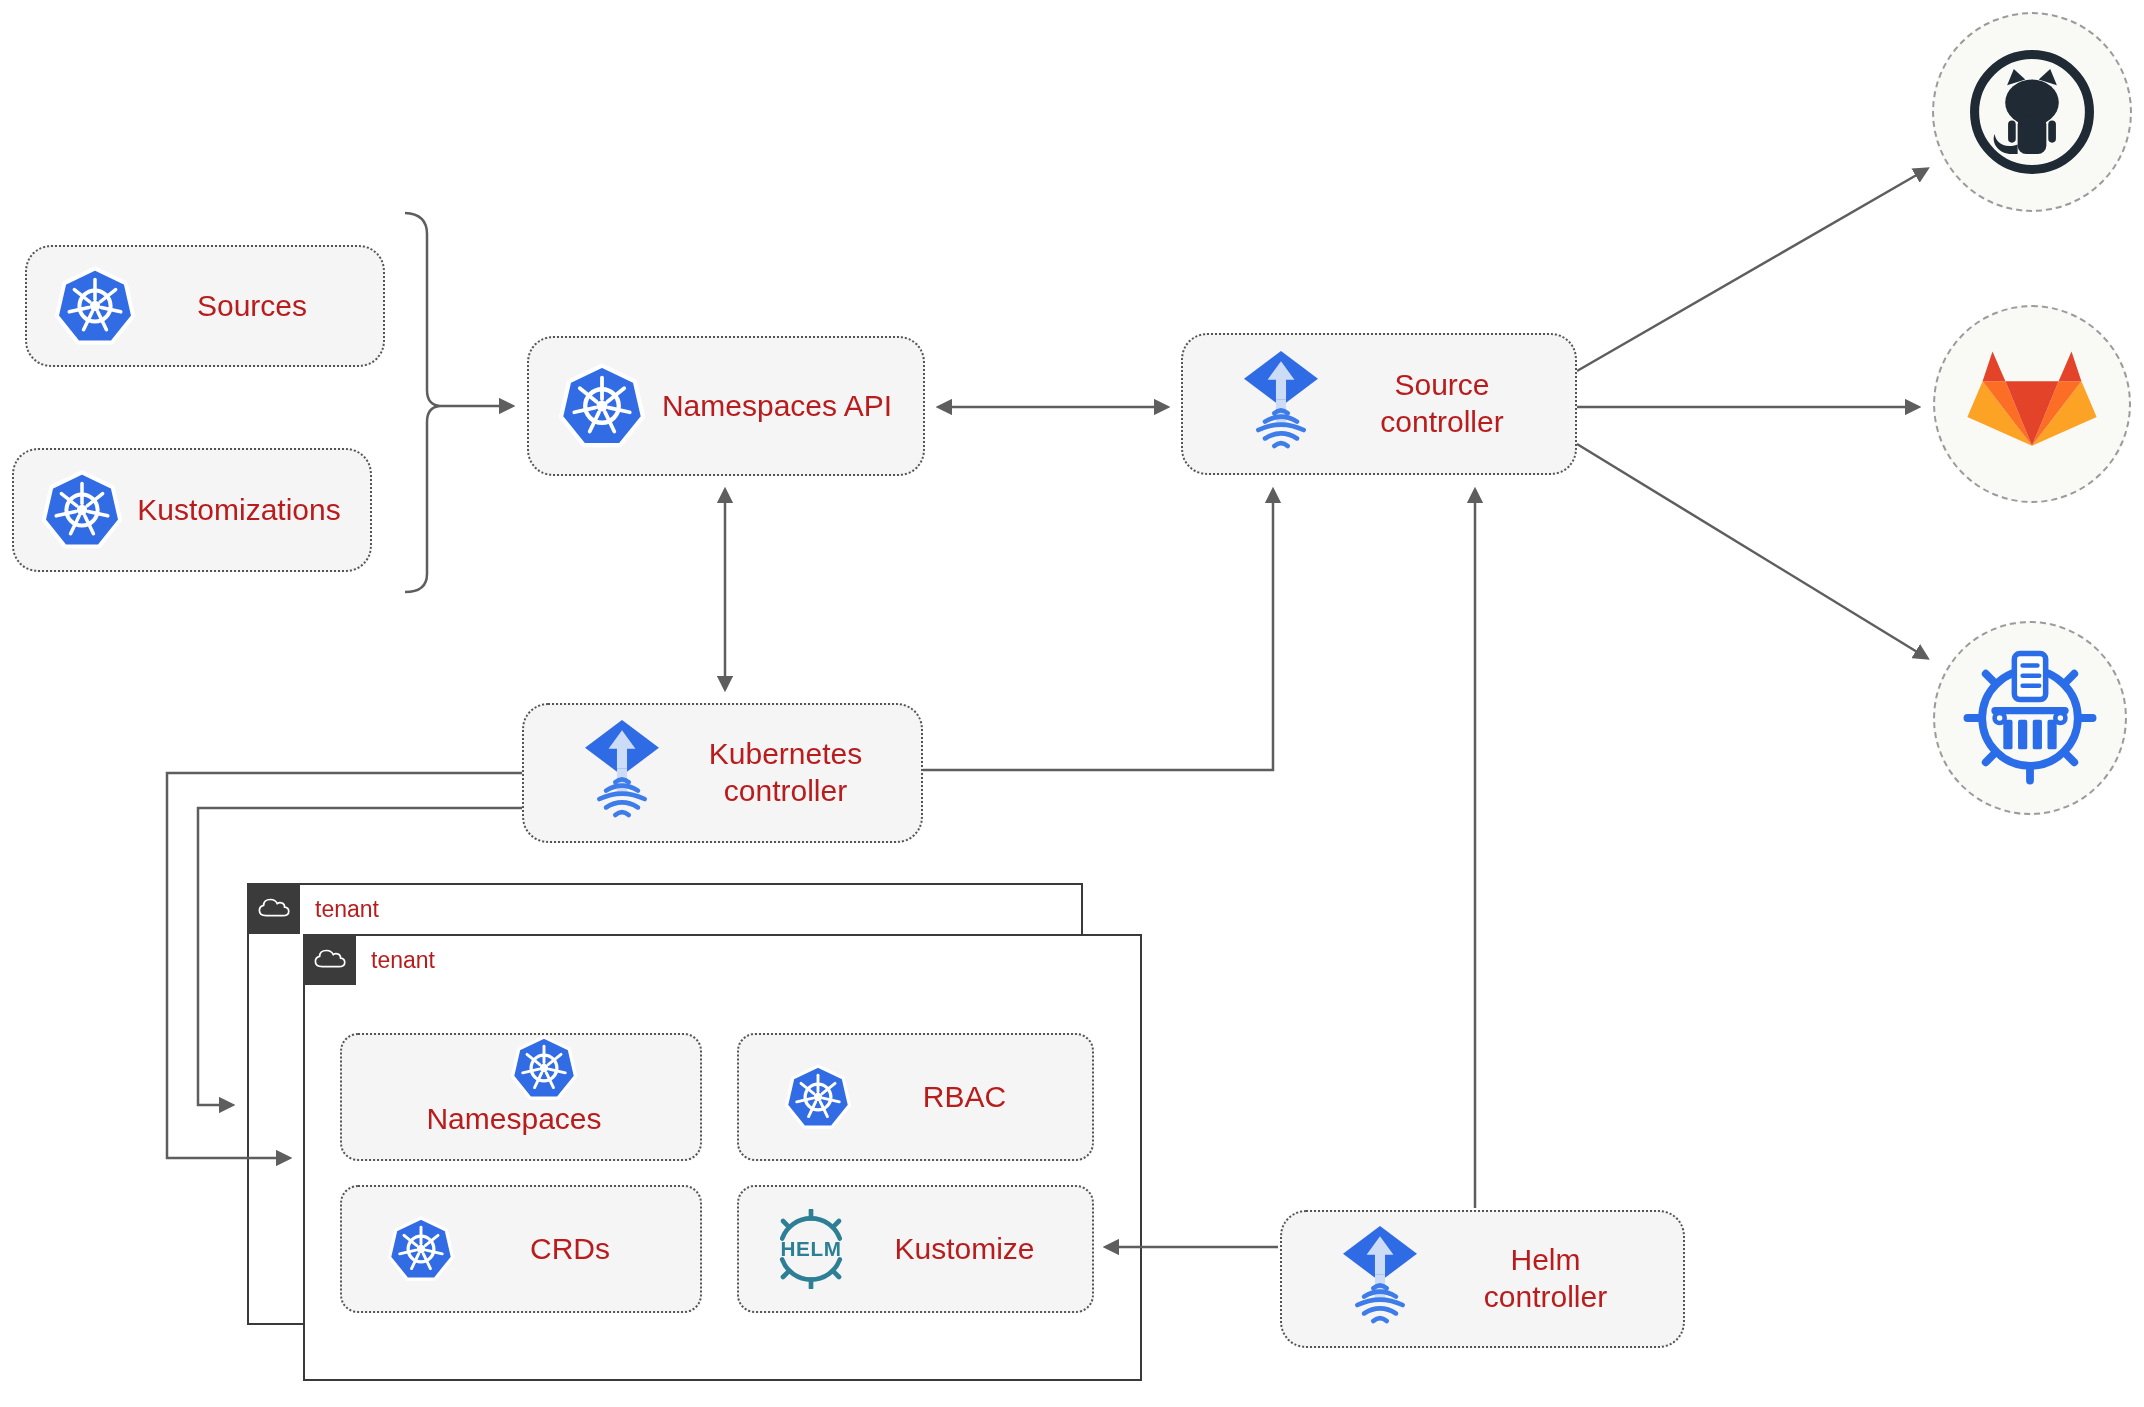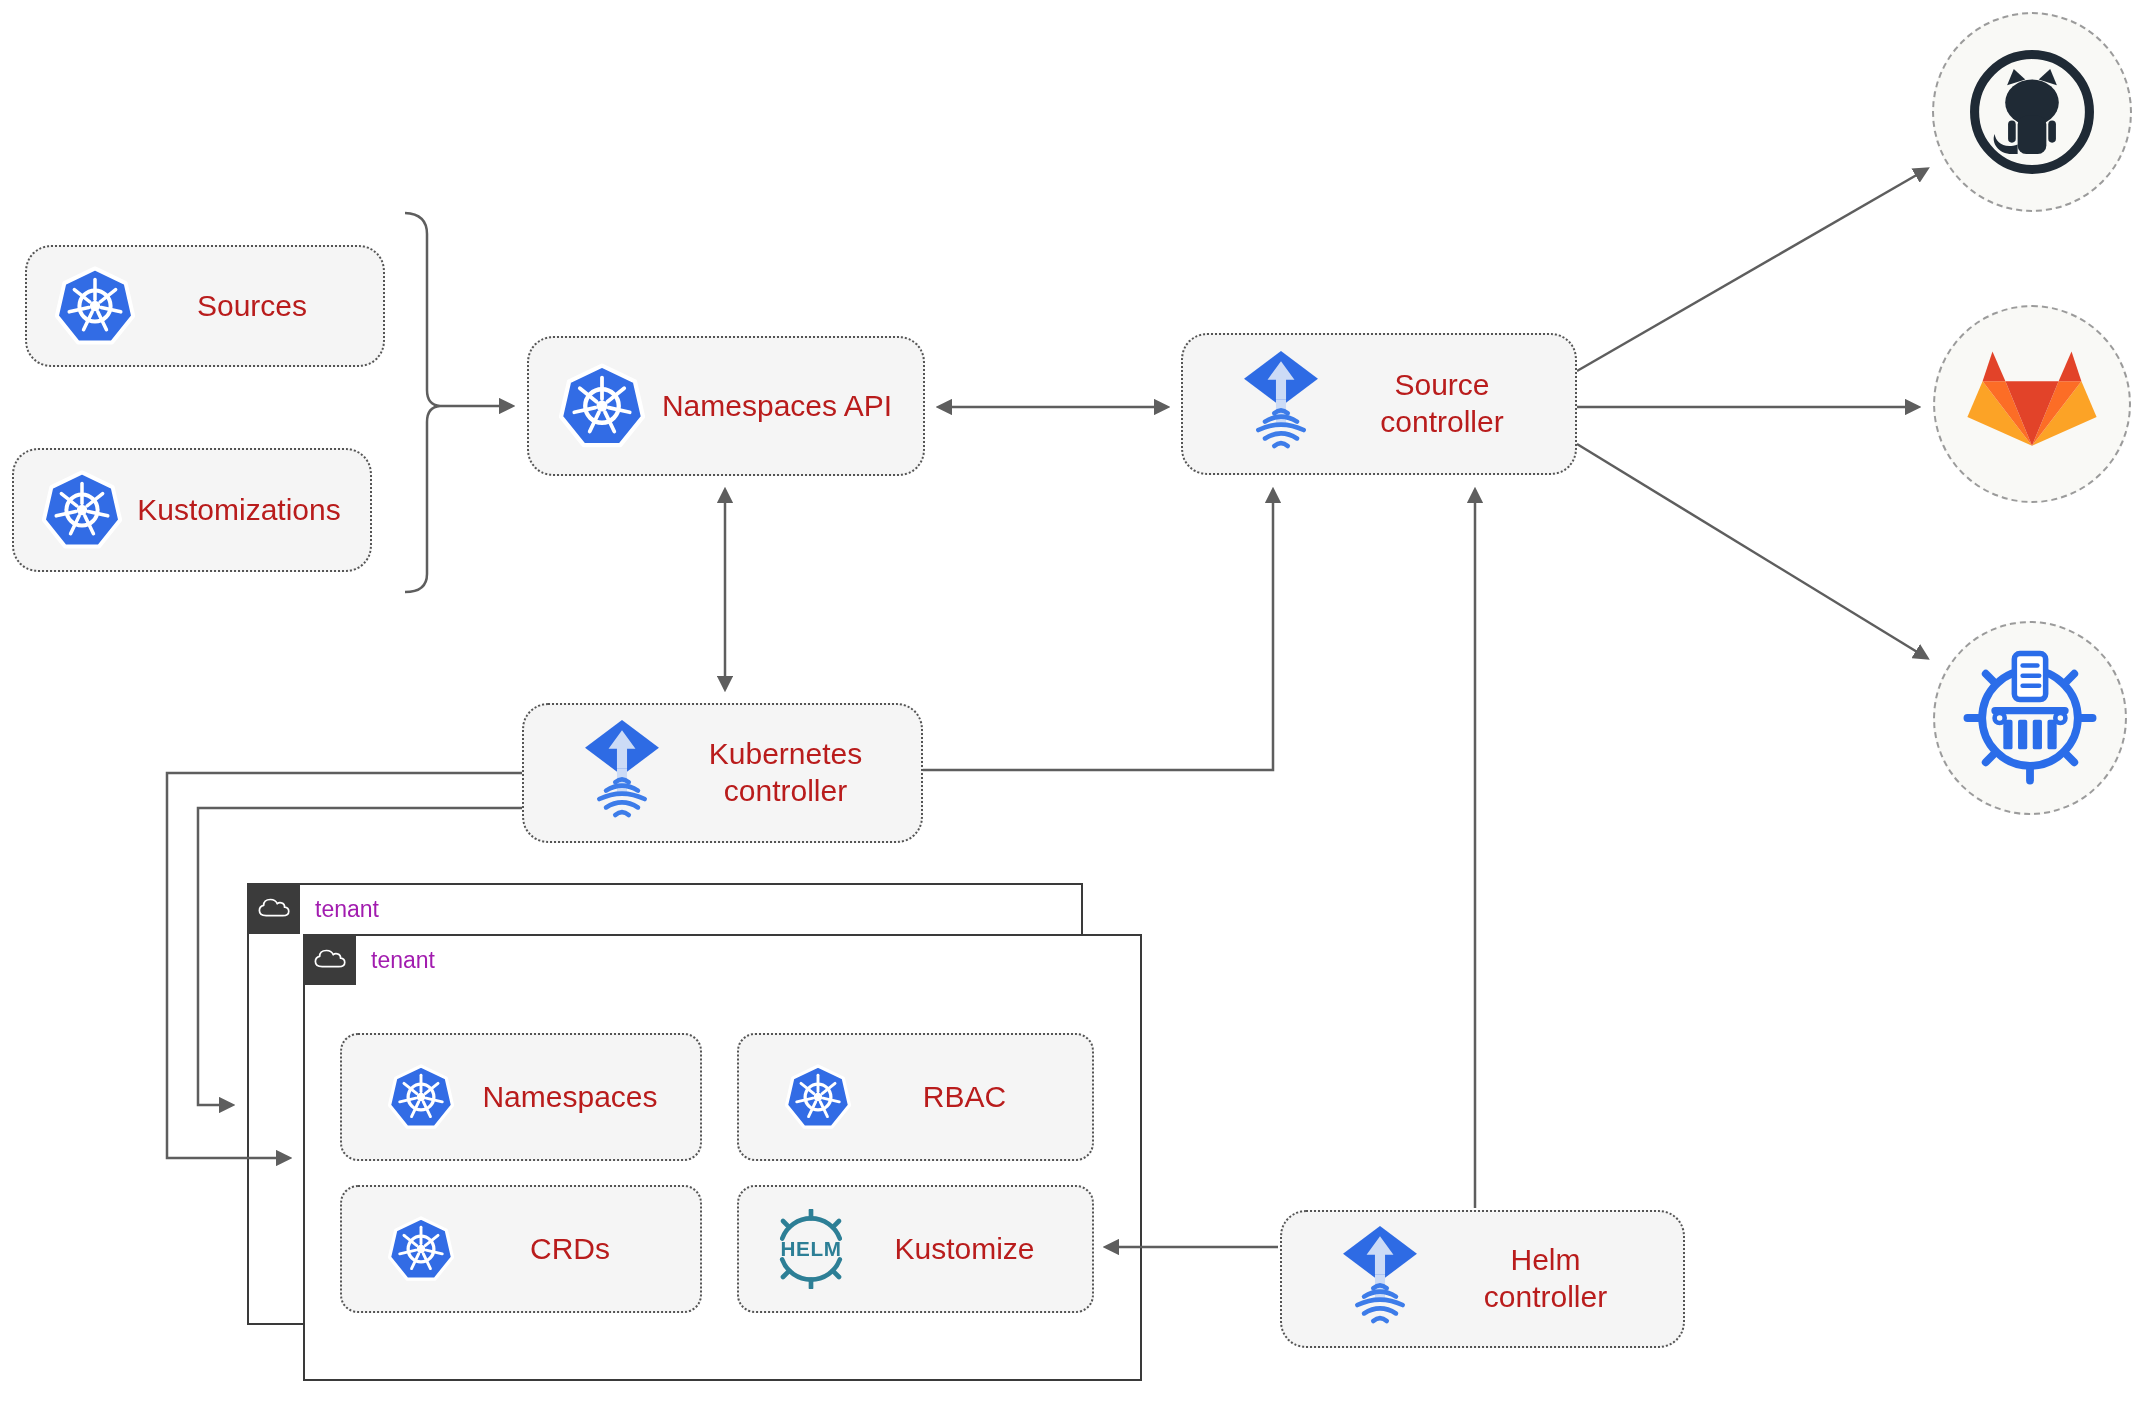--- a/index.html
+++ b/index.html
@@ -10,21 +10,21 @@
   .node{position:absolute;background:#f5f5f5;border:2.4px dotted #545454;border-radius:26px;
         display:flex;align-items:center;z-index:50;box-sizing:border-box;}
   .node.small{border-radius:18px;z-index:30;}
   .label{flex:1;text-align:center;font-size:30px;color:#b91c1c;padding-right:14px;line-height:1.22;}
   .icon{flex:0 0 auto;display:block;}
 
   
   .tenant{position:absolute;background:#ffffff;border:2.5px solid #3a3a3a;box-sizing:border-box;}
   .tenant .tab{position:absolute;left:-2.5px;top:-2.5px;width:53px;height:51px;background:#3b3b3b;
                display:flex;align-items:center;justify-content:center;}
-  .tenant-label{position:absolute;left:66px;top:11px;font-size:23px;color:#a21caf;}
+  .tenant-label{position:absolute;left:66px;top:11px;font-size:23px;color:#b91c1c;}
 
   
   .repo-circle{position:absolute;border-radius:50%;border:2.6px dashed #9b9b9b;background:#f9f9f6;
                display:flex;align-items:center;justify-content:center;z-index:50;box-sizing:border-box;}
 
   #wires{position:absolute;left:0;top:0;z-index:40;pointer-events:none;}
   svg{display:block;}
 </style>
 </head>
 <body>
@@ -102,21 +102,21 @@
 
   <div class="tenant" style="left:303px;top:934px;width:839px;height:447px;z-index:20;">
     <div class="tab">
       <svg class="icon" viewBox="0 0 40 30" style="width:34px;height:26px;">
           <use href="#sym-cloud"></use>
         </svg>
     </div>
     <div class="tenant-label">tenant</div>
   </div>
 
-  <div class="node small" style="left:340px;top:1033px;width:362px;height:128px;">
+  <div class="node small" style="left:340px;top:1033px;width:362px;height:128px;flex-direction:column;">
     <svg class="icon" viewBox="0 0 100 100" style="width:66px;height:66px;margin-left:46px;">
         <use href="#sym-k8s"></use>
       </svg>
     <div class="label">Namespaces</div>
   </div>
   <div class="node small" style="left:340px;top:1185px;width:362px;height:128px;">
     <svg class="icon" viewBox="0 0 100 100" style="width:66px;height:66px;margin-left:46px;">
         <use href="#sym-k8s"></use>
       </svg>
     <div class="label">CRDs</div>

